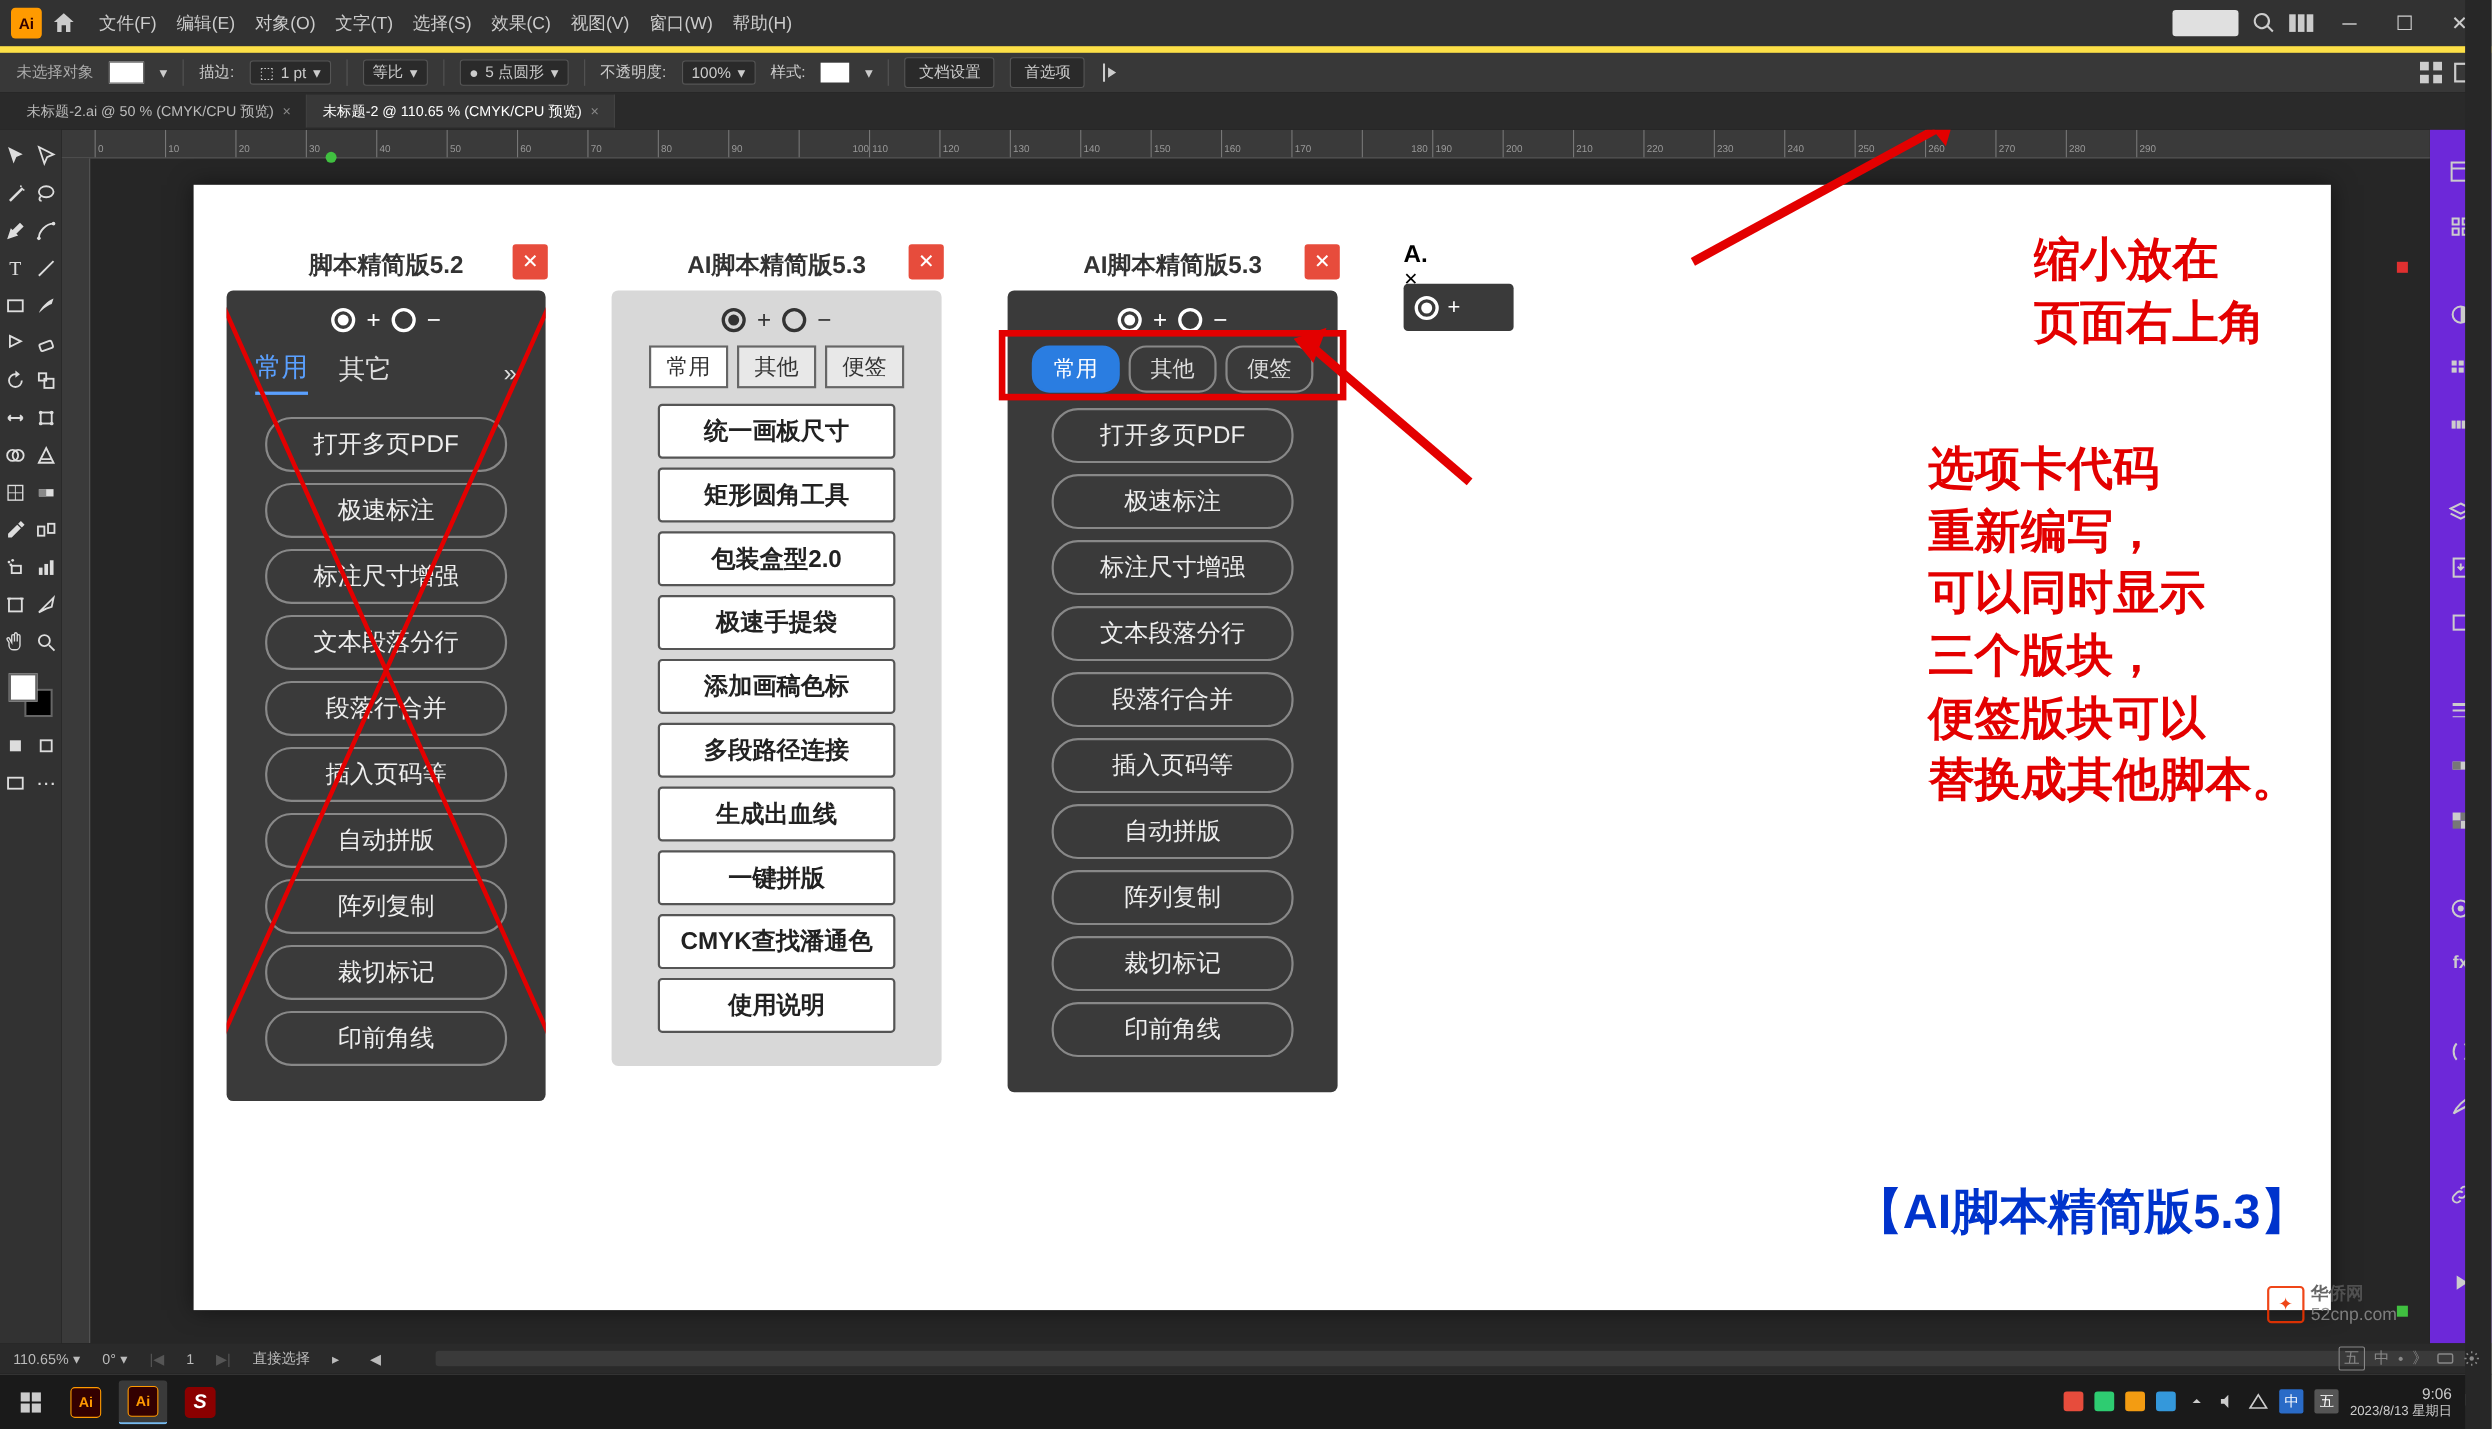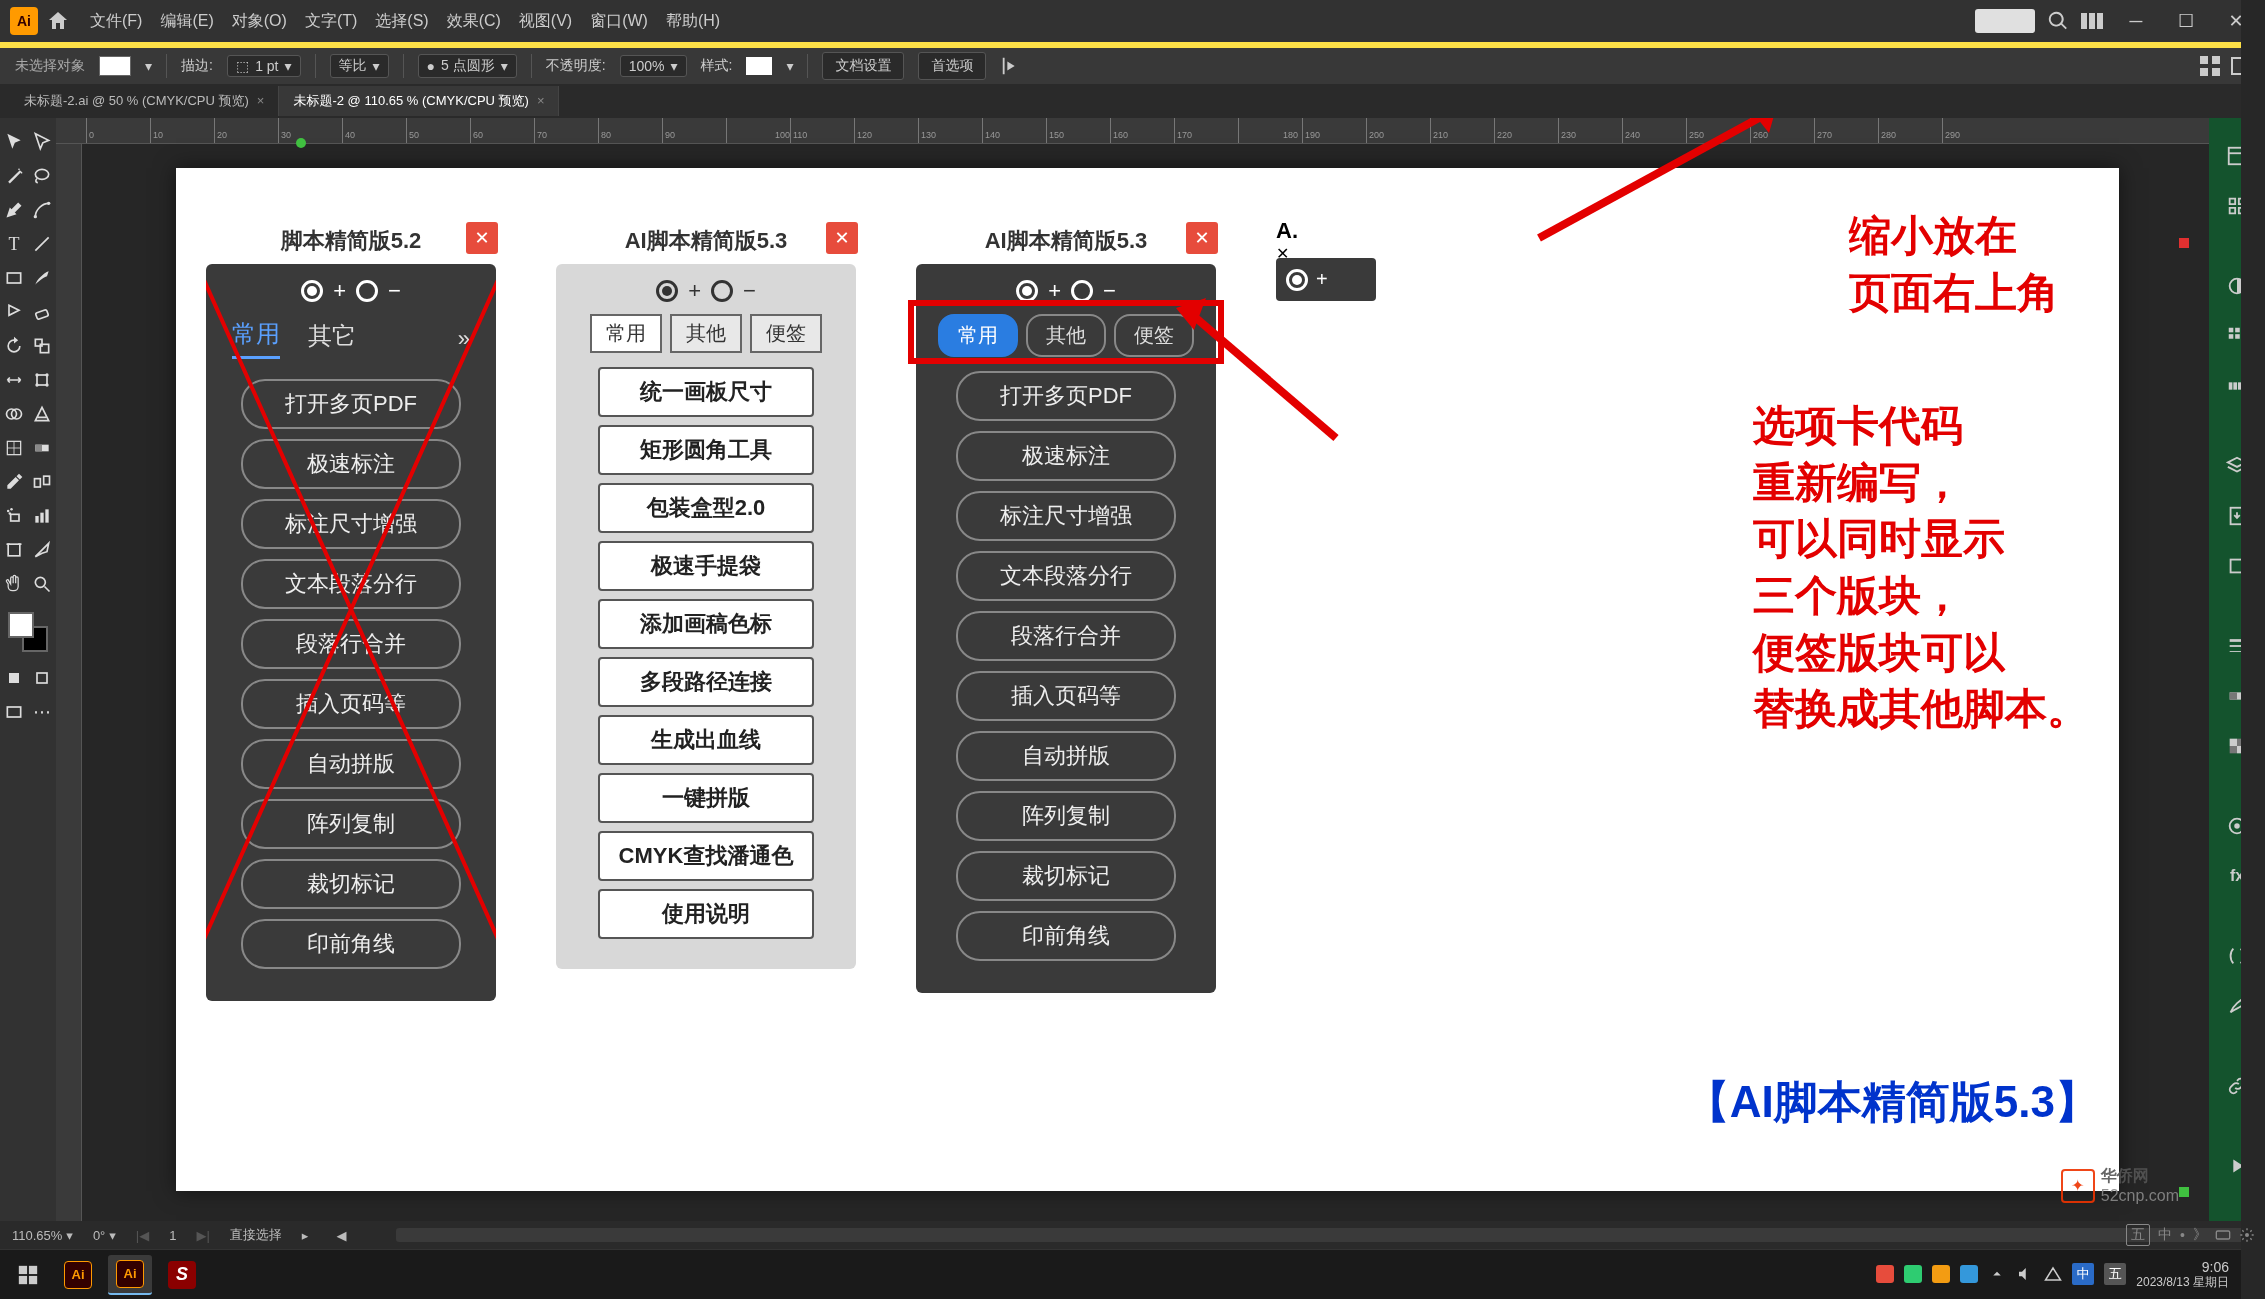--- a/index.html
+++ b/index.html
@@ -36,21 +36,21 @@
 .tool-col { width: 56px; background: #323232; display: flex; flex-direction: column; align-items: center; padding-top: 8px; gap: 2px; }
 .tool-col .tool { width: 46px; height: 32px; display: flex; align-items: center; justify-content: center; color: #ddd; position: relative; }
 .tool-col .tool svg { width: 20px; height: 20px; fill: #ddd; }
 .tool-col .tool.double { width: 56px; display: flex; }
 .tool-col .tool.double > div { width: 28px; height: 32px; display: flex; align-items: center; justify-content: center; }
 .tool-col .color-swatches { margin-top: 10px; width: 40px; height: 40px; position: relative; }
 .tool-col .color-swatches .fg { width: 26px; height: 26px; background: #fff; border: 2px solid #666; position: absolute; top: 0; left: 0; }
 .tool-col .color-swatches .bg { width: 26px; height: 26px; background: #000; border: 2px solid #666; position: absolute; bottom: 0; right: 0; }
 
 
-.right-dock { width: 56px; background: #14532d; display: flex; flex-direction: column; align-items: center; padding-top: 20px; gap: 14px; margin-left: auto; }
+.right-dock { width: 56px; background: #6d28d9; display: flex; flex-direction: column; align-items: center; padding-top: 20px; gap: 14px; margin-left: auto; }
 .right-dock .dock-icon { width: 36px; height: 36px; display: flex; align-items: center; justify-content: center; color: #ccc; }
 .right-dock .dock-icon svg { width: 22px; height: 22px; fill: #ccc; }
 
 
 .canvas-wrap { flex: 1; background: #262626; position: relative; overflow: hidden; }
 .ruler-h { height: 26px; background: #3a3a3a; border-bottom: 1px solid #555; position: relative; color: #999; font-size: 9px; }
 .ruler-h .tick { position: absolute; top: 0; height: 100%; border-left: 1px solid #777; padding-left: 2px; padding-top: 12px; }
 .ruler-v { width: 26px; background: #3a3a3a; border-right: 1px solid #555; position: absolute; left: 0; top: 26px; bottom: 0; }
 .artboard { position: absolute; left: 120px; top: 50px; right: 90px; bottom: 30px; background: #ffffff; box-shadow: 0 0 20px rgba(0,0,0,.5); }
 

